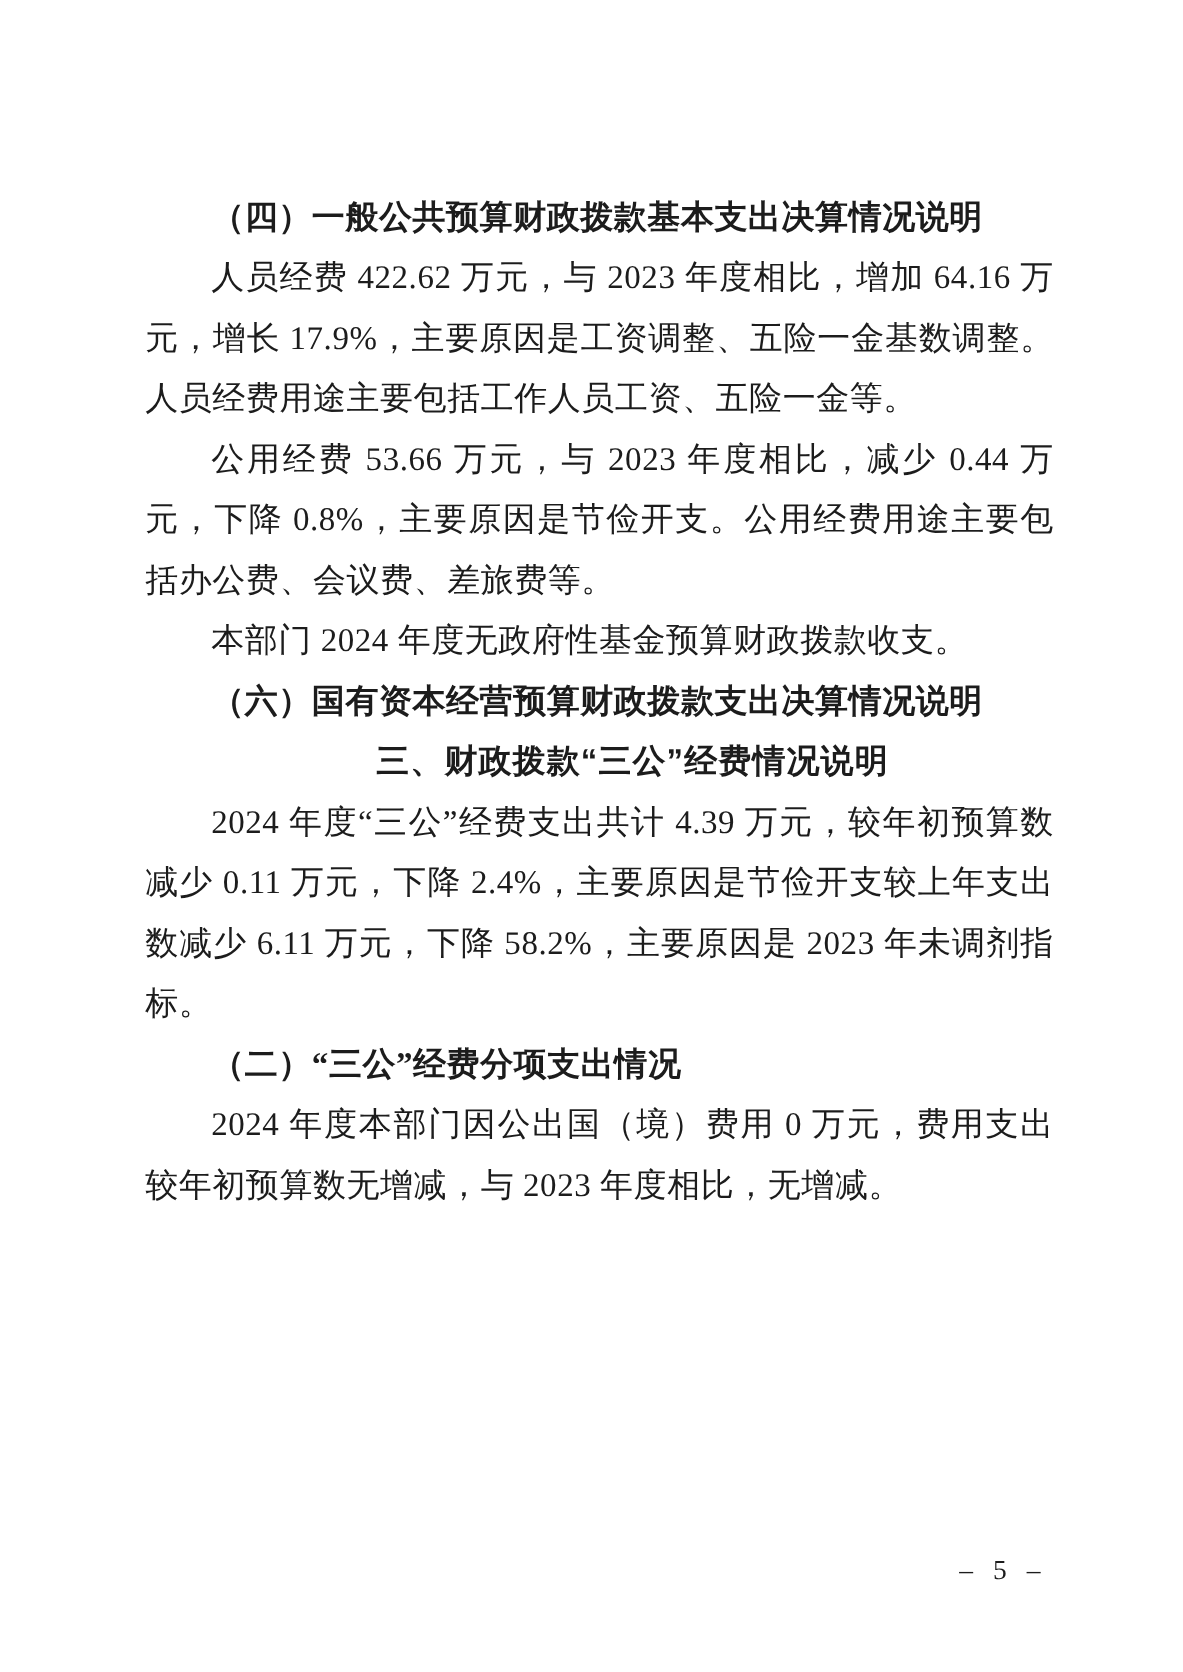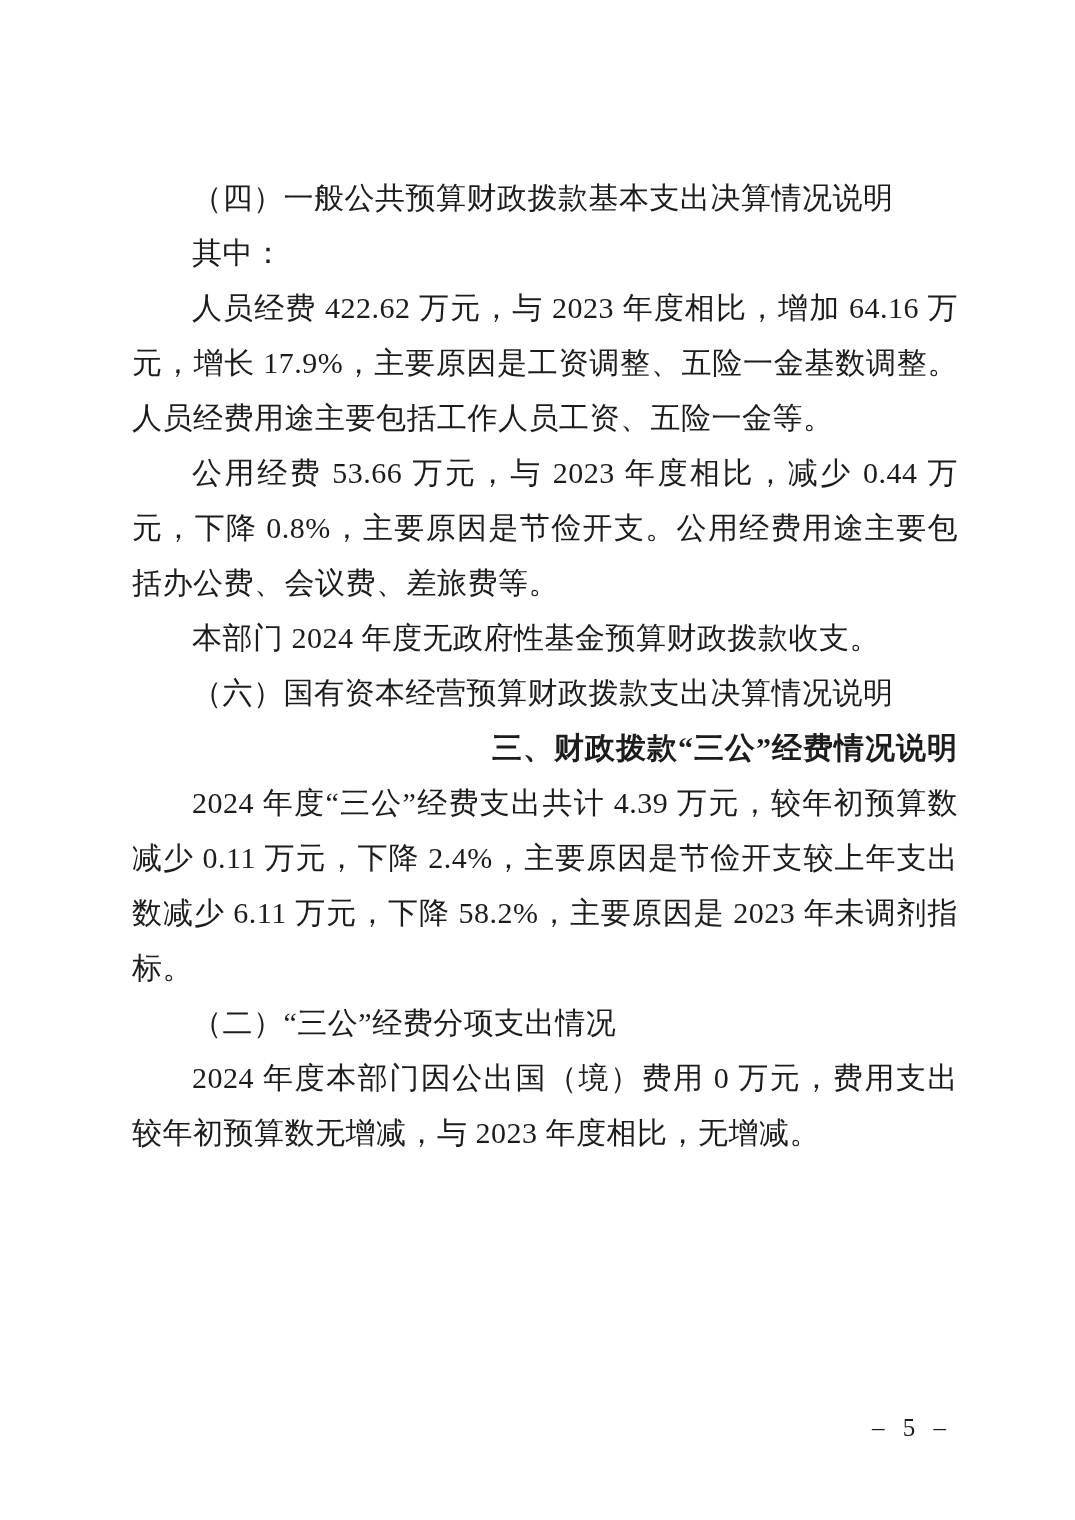--- a/index.html
+++ b/index.html
@@ -27,48 +27,47 @@
     font-size: 30px;
     font-weight: 400;
     line-height: 55px;
     text-align: justify;
     text-indent: 2em;
     letter-spacing: 0.5px;
     word-break: break-all;
   }
   .blk:lang(zh) { text-justify: inter-character; }
   .h-kai {
-    font-weight: 400;
+    font-weight: 700;
     text-align: left;
   }
   .h-hei {
-    font-family: Liberation Serif, serif;
+    font-family: Liberation Sans, sans-serif;
     font-weight: 700;
-    text-align: right;
+    text-align: center;
     letter-spacing: 1px;
   }
   .pagenum {
     position: absolute;
     left: 872px;
     top: 1408px;
     font-family: "Liberation Serif", "DejaVu Serif", serif;
     font-size: 25px;
     line-height: 40px;
     letter-spacing: 6px;
     color: #1c1c1c;
     white-space: pre;
   }
 </style>
 </head>
 <body>
 
 <div class="page" lang="zh">
   <div class="content">
     <p class="blk h-kai">（四）一般公共预算财政拨款基本支出决算情况说明</p>
-    <p class="blk">其中：</p>
     <p class="blk">人员经费 422.62 万元，与 2023 年度相比，增加 64.16 万元，增长 17.9%，主要原因是工资调整、五险一金基数调整。人员经费用途主要包括工作人员工资、五险一金等。</p>
     <p class="blk">公用经费 53.66 万元，与 2023 年度相比，减少 0.44 万元，下降 0.8%，主要原因是节俭开支。公用经费用途主要包括办公费、会议费、差旅费等。</p>
     <p class="blk">本部门 2024 年度无政府性基金预算财政拨款收支。</p>
     <p class="blk h-kai">（六）国有资本经营预算财政拨款支出决算情况说明</p>
     <p class="blk h-hei">三、财政拨款“三公”经费情况说明</p>
     <p class="blk">2024 年度“三公”经费支出共计 4.39 万元，较年初预算数减少 0.11 万元，下降 2.4%，主要原因是节俭开支较上年支出数减少 6.11 万元，下降 58.2%，主要原因是 2023 年未调剂指标。</p>
     <p class="blk h-kai">（二）“三公”经费分项支出情况</p>
     <p class="blk">2024 年度本部门因公出国（境）费用 0 万元，费用支出较年初预算数无增减，与 2023 年度相比，无增减。</p>
   </div>
   <div class="pagenum">– 5 –</div>

